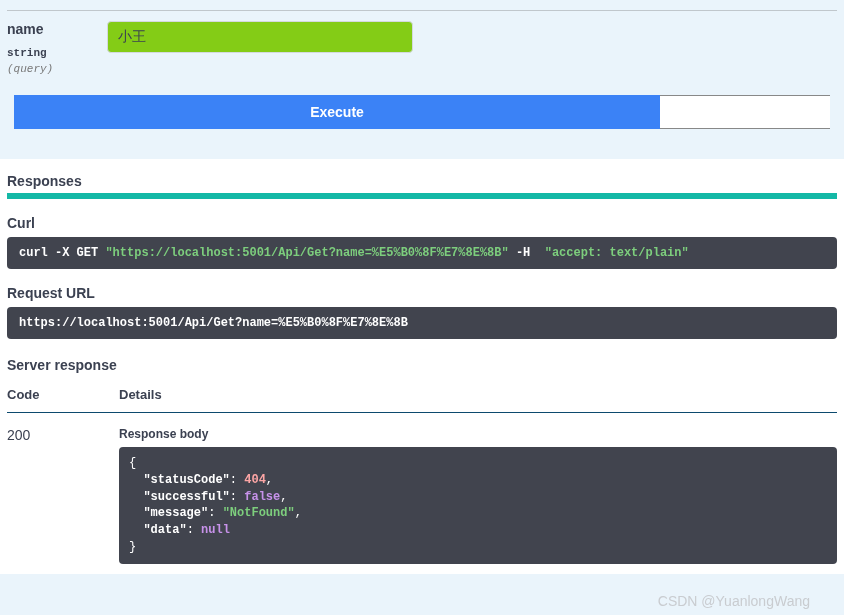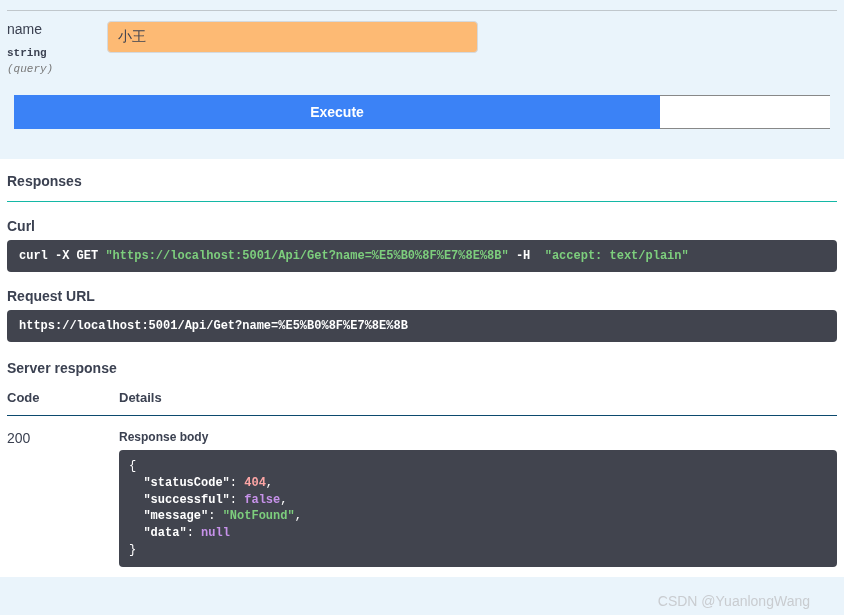--- a/index.html
+++ b/index.html
@@ -1,28 +1,28 @@
 <!DOCTYPE html>
 <html><head>
   <meta charset="utf-8">
   <style>
     * { box-sizing: border-box; margin: 0; padding: 0; }
     body { font-family: -apple-system, BlinkMacSystemFont, "Segoe UI", sans-serif; background: #eaf4fb; color: #3b4151; width: 844px; }
     .top-divider { border-top: 1px solid #c0c7cc; margin: 10px 7px 0; }
     .param-row { display: flex; padding: 10px 7px 20px; }
     .param-left { width: 100px; }
-    .param-name { font-size: 14px; font-weight: 400; color: #3b4151; }
+    .param-name { font-size: 14px; font-weight: 700; color: #3b4151; }
     .param-type { font-family: "Courier New", monospace; font-size: 11px; font-weight: 700; color: #3b4151; margin-top: 10px; }
     .param-loc { font-family: "Courier New", monospace; font-size: 11px; font-style: italic; color: #777; margin-top: 4px; }
-    .param-input { width: 371px; padding: 7px 10px; border: 1px solid #d4d9de; border-radius: 4px; font-size: 14px; background: #fdba74; color: #3b4151; }
+    .param-input { width: 306px; padding: 7px 10px; border: 1px solid #d4d9de; border-radius: 4px; font-size: 14px; background: #84cc16; color: #3b4151; }
     .btn-row { display: flex; padding: 0 14px; }
     .execute-btn { flex: 1; background: #3b82f6; color: #fff; border: none; padding: 9px 0; font-size: 14px; font-weight: 700; cursor: pointer; font-family: inherit; }
     .clear-btn { width: 170px; background: #fff; border: 1px solid #888; border-left: none; border-right: none; cursor: pointer; }
     .responses-section { background: #fff; margin-top: 30px; padding: 14px 7px 10px; }
-    .responses-title { font-size: 14px; font-weight: 700; color: #3b4151; padding-bottom: 12px; border-bottom: 1px solid #14b8a6; }
+    .responses-title { font-size: 14px; font-weight: 700; color: #3b4151; padding-bottom: 4px; border-bottom: 6px solid #14b8a6; }
     .sub-label { font-size: 14px; font-weight: 700; color: #3b4151; margin-top: 16px; margin-bottom: 6px; }
     .code-block { background: #41444e; color: #fff; border-radius: 4px; padding: 9px 12px; font-family: "Consolas", "Courier New", monospace; font-size: 12px; font-weight: 700; overflow-x: auto; white-space: pre; }
     .curl-line .c-white { color: #fff; }
     .curl-line .c-green { color: #7dce7d; }
     .server-row { font-size: 14px; font-weight: 700; margin-top: 18px; }
     .table-head { display: flex; padding: 14px 0 10px; border-bottom: 1px solid #0c4a6e; }
     .th-code { width: 112px; font-size: 13px; font-weight: 700; }
     .th-details { font-size: 13px; font-weight: 700; }
     .table-body { display: flex; padding-top: 14px; }
     .td-code { width: 112px; font-size: 14px; font-weight: 400; color: #3b4151; }

